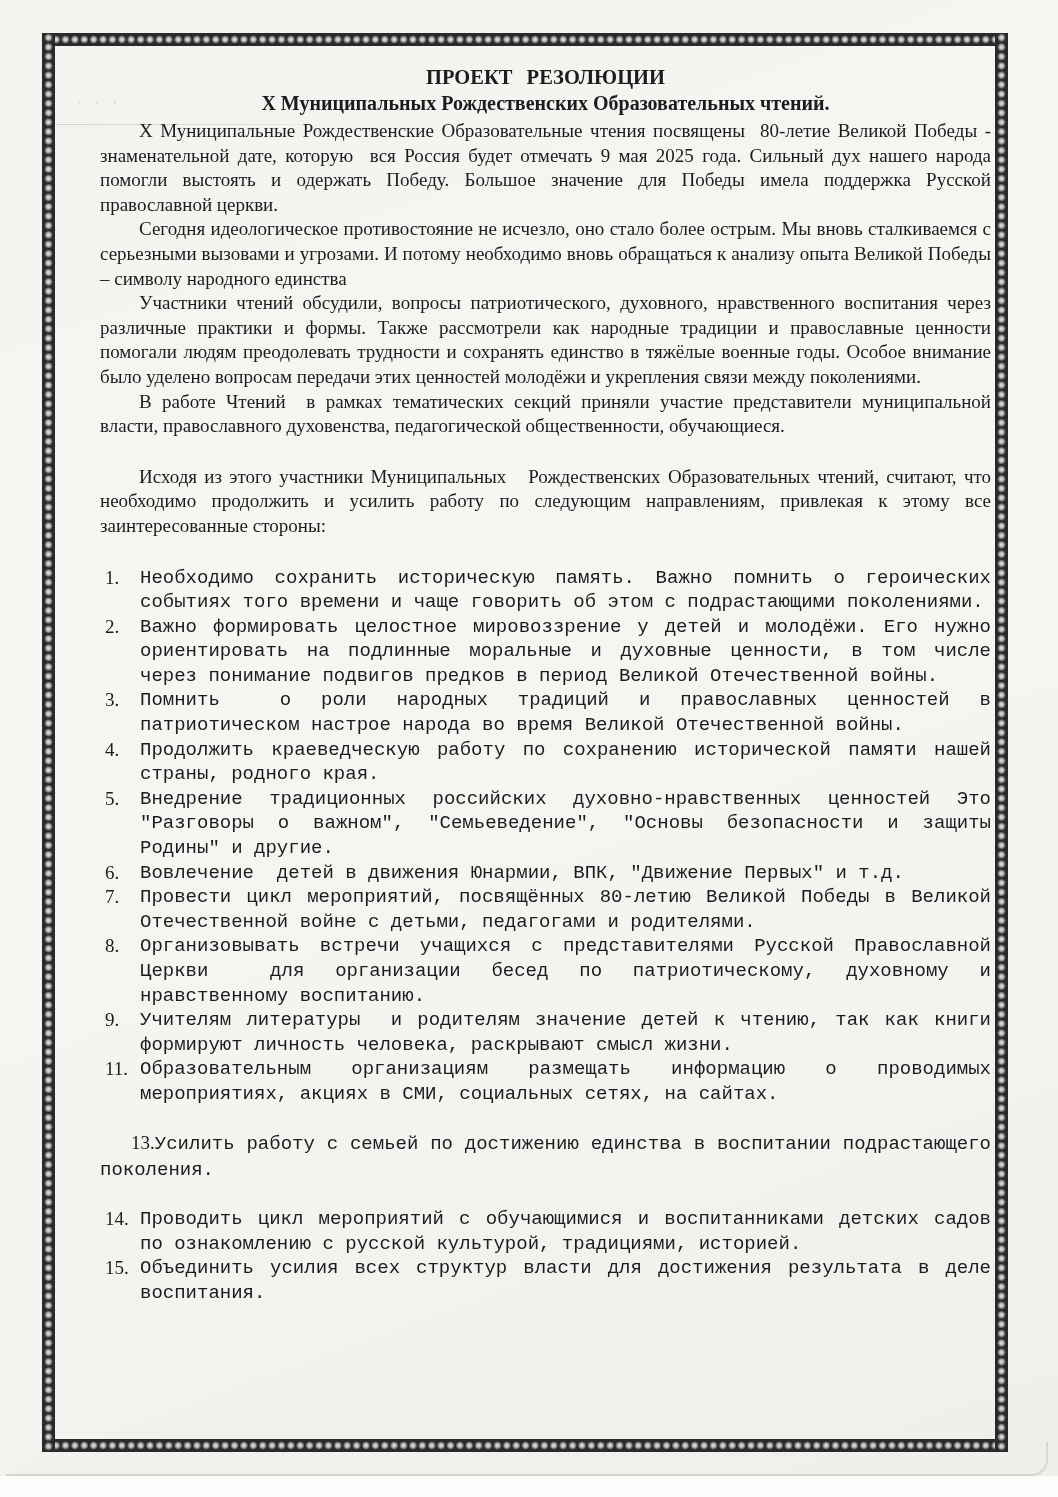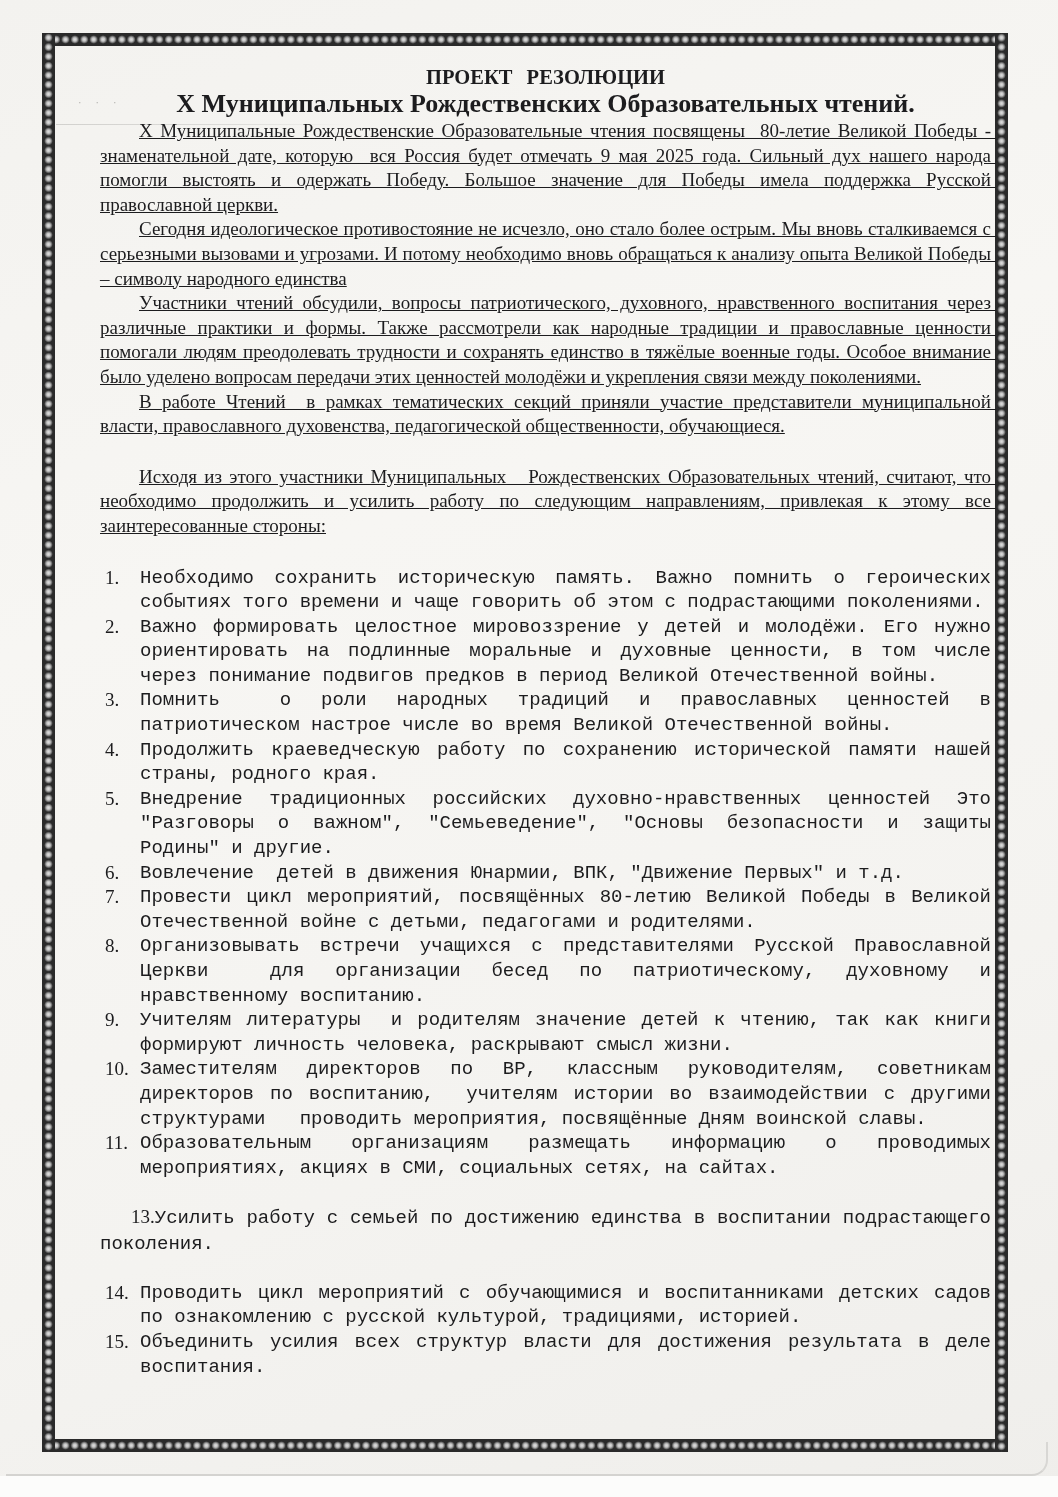--- a/index.html
+++ b/index.html
@@ -97,29 +97,28 @@
   }
   .doc-heading { text-align: center; margin-bottom: 2px; }
   .doc-title {
     font-weight: bold;
     font-size: 20.5px;
     word-spacing: 9px;
     line-height: 26px;
   }
   .doc-subtitle {
     font-weight: bold;
-    font-size: 26px;
+    font-size: 20px;
     line-height: 27px;
   }
   .para {
     text-align: justify;
     text-indent: 39px;
     white-space: pre-wrap;
     margin: 0;
-    text-decoration: underline;
   }
   .para.gap-before { margin-top: 26px; }
   .list { margin-top: 27px; }
   .list-item {
     display: flex;
     margin: 0;
   }
   .item-num {
     flex: 0 0 40px;
     padding-left: 5px;
@@ -169,21 +168,21 @@
     <div class="list-item">
       <span class="item-num">1.</span>
       <span class="item-text">Необходимо сохранить историческую память. Важно помнить о героических событиях того времени и чаще говорить об этом с подрастающими поколениями.</span>
     </div>
     <div class="list-item">
       <span class="item-num">2.</span>
       <span class="item-text">Важно формировать целостное мировоззрение у детей и молодёжи. Его нужно ориентировать на подлинные моральные и духовные ценности, в том числе через понимание подвигов предков в период Великой Отечественной войны.</span>
     </div>
     <div class="list-item">
       <span class="item-num">3.</span>
-      <span class="item-text">Помнить  о роли народных традиций и православных ценностей в патриотическом настрое числе во время Великой Отечественной войны.</span>
+      <span class="item-text">Помнить  о роли народных традиций и православных ценностей в патриотическом настрое народа во время Великой Отечественной войны.</span>
     </div>
     <div class="list-item">
       <span class="item-num">4.</span>
       <span class="item-text">Продолжить краеведческую работу по сохранению исторической памяти нашей страны, родного края.</span>
     </div>
     <div class="list-item">
       <span class="item-num">5.</span>
       <span class="item-text">Внедрение традиционных российских духовно-нравственных ценностей Это "Разговоры о важном", "Семьеведение", "Основы безопасности и защиты Родины" и другие.</span>
     </div>
     <div class="list-item">
@@ -196,24 +195,20 @@
     </div>
     <div class="list-item">
       <span class="item-num">8.</span>
       <span class="item-text">Организовывать встречи учащихся с представителями Русской Православной Церкви  для организации бесед по патриотическому, духовному и нравственному воспитанию.</span>
     </div>
     <div class="list-item">
       <span class="item-num">9.</span>
       <span class="item-text">Учителям литературы  и родителям значение детей к чтению, так как книги формируют личность человека, раскрывают смысл жизни.</span>
     </div>
     <div class="list-item">
-      <span class="item-num">10.</span>
-      <span class="item-text">Заместителям директоров по ВР, классным руководителям, советникам директоров по воспитанию,  учителям истории во взаимодействии с другими структурами   проводить мероприятия, посвящённые Дням воинской славы.</span>
-    </div>
-    <div class="list-item">
       <span class="item-num">11.</span>
       <span class="item-text">Образовательным организациям размещать информацию о проводимых мероприятиях, акциях в СМИ, социальных сетях, на сайтах.</span>
     </div>
     <div class="list-item no-hang">
       <span class="item-num">13.</span><span class="item-text">Усилить работу с семьей по достижению единства в воспитании подрастающего поколения.</span>
     </div>
     <div class="list-item">
       <span class="item-num">14.</span>
       <span class="item-text">Проводить цикл мероприятий с обучающимися и воспитанниками детских садов по ознакомлению с русской культурой, традициями, историей.</span>
     </div>

